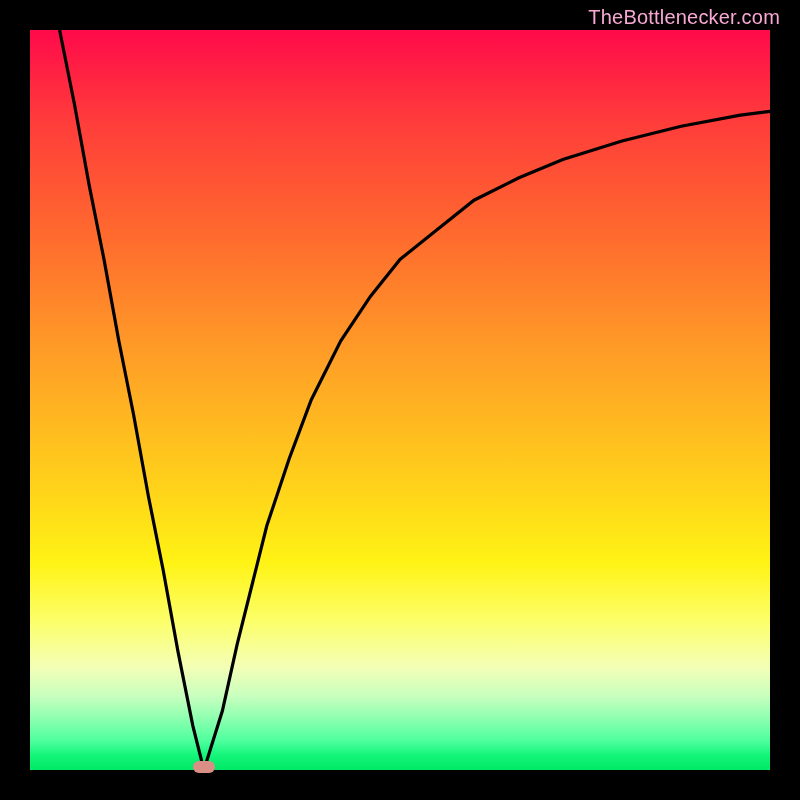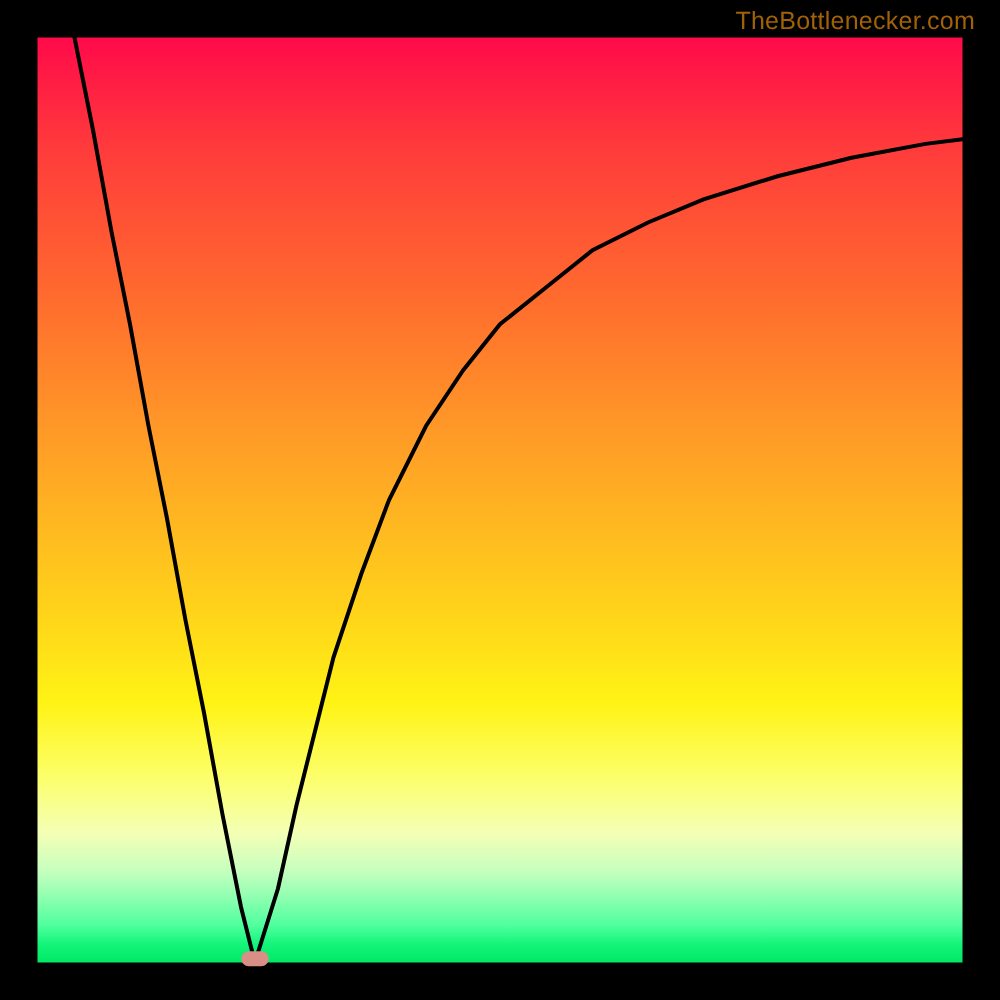--- a/index.html
+++ b/index.html
@@ -52,21 +52,21 @@
     width: 22px;
     height: 12px;
     border-radius: 6px;
     background: #d98f86;
     transform: translate(-50%, -50%);
   }
   .watermark {
     position: absolute;
     top: 6px;
     right: 20px;
-    color: #a16207;
+    color: #f9a8d4;
     font-size: 20px;
     font-weight: 500;
     letter-spacing: 0.2px;
   }
 </style>
 </head>
 <body>
 
 <div class="frame">
 

